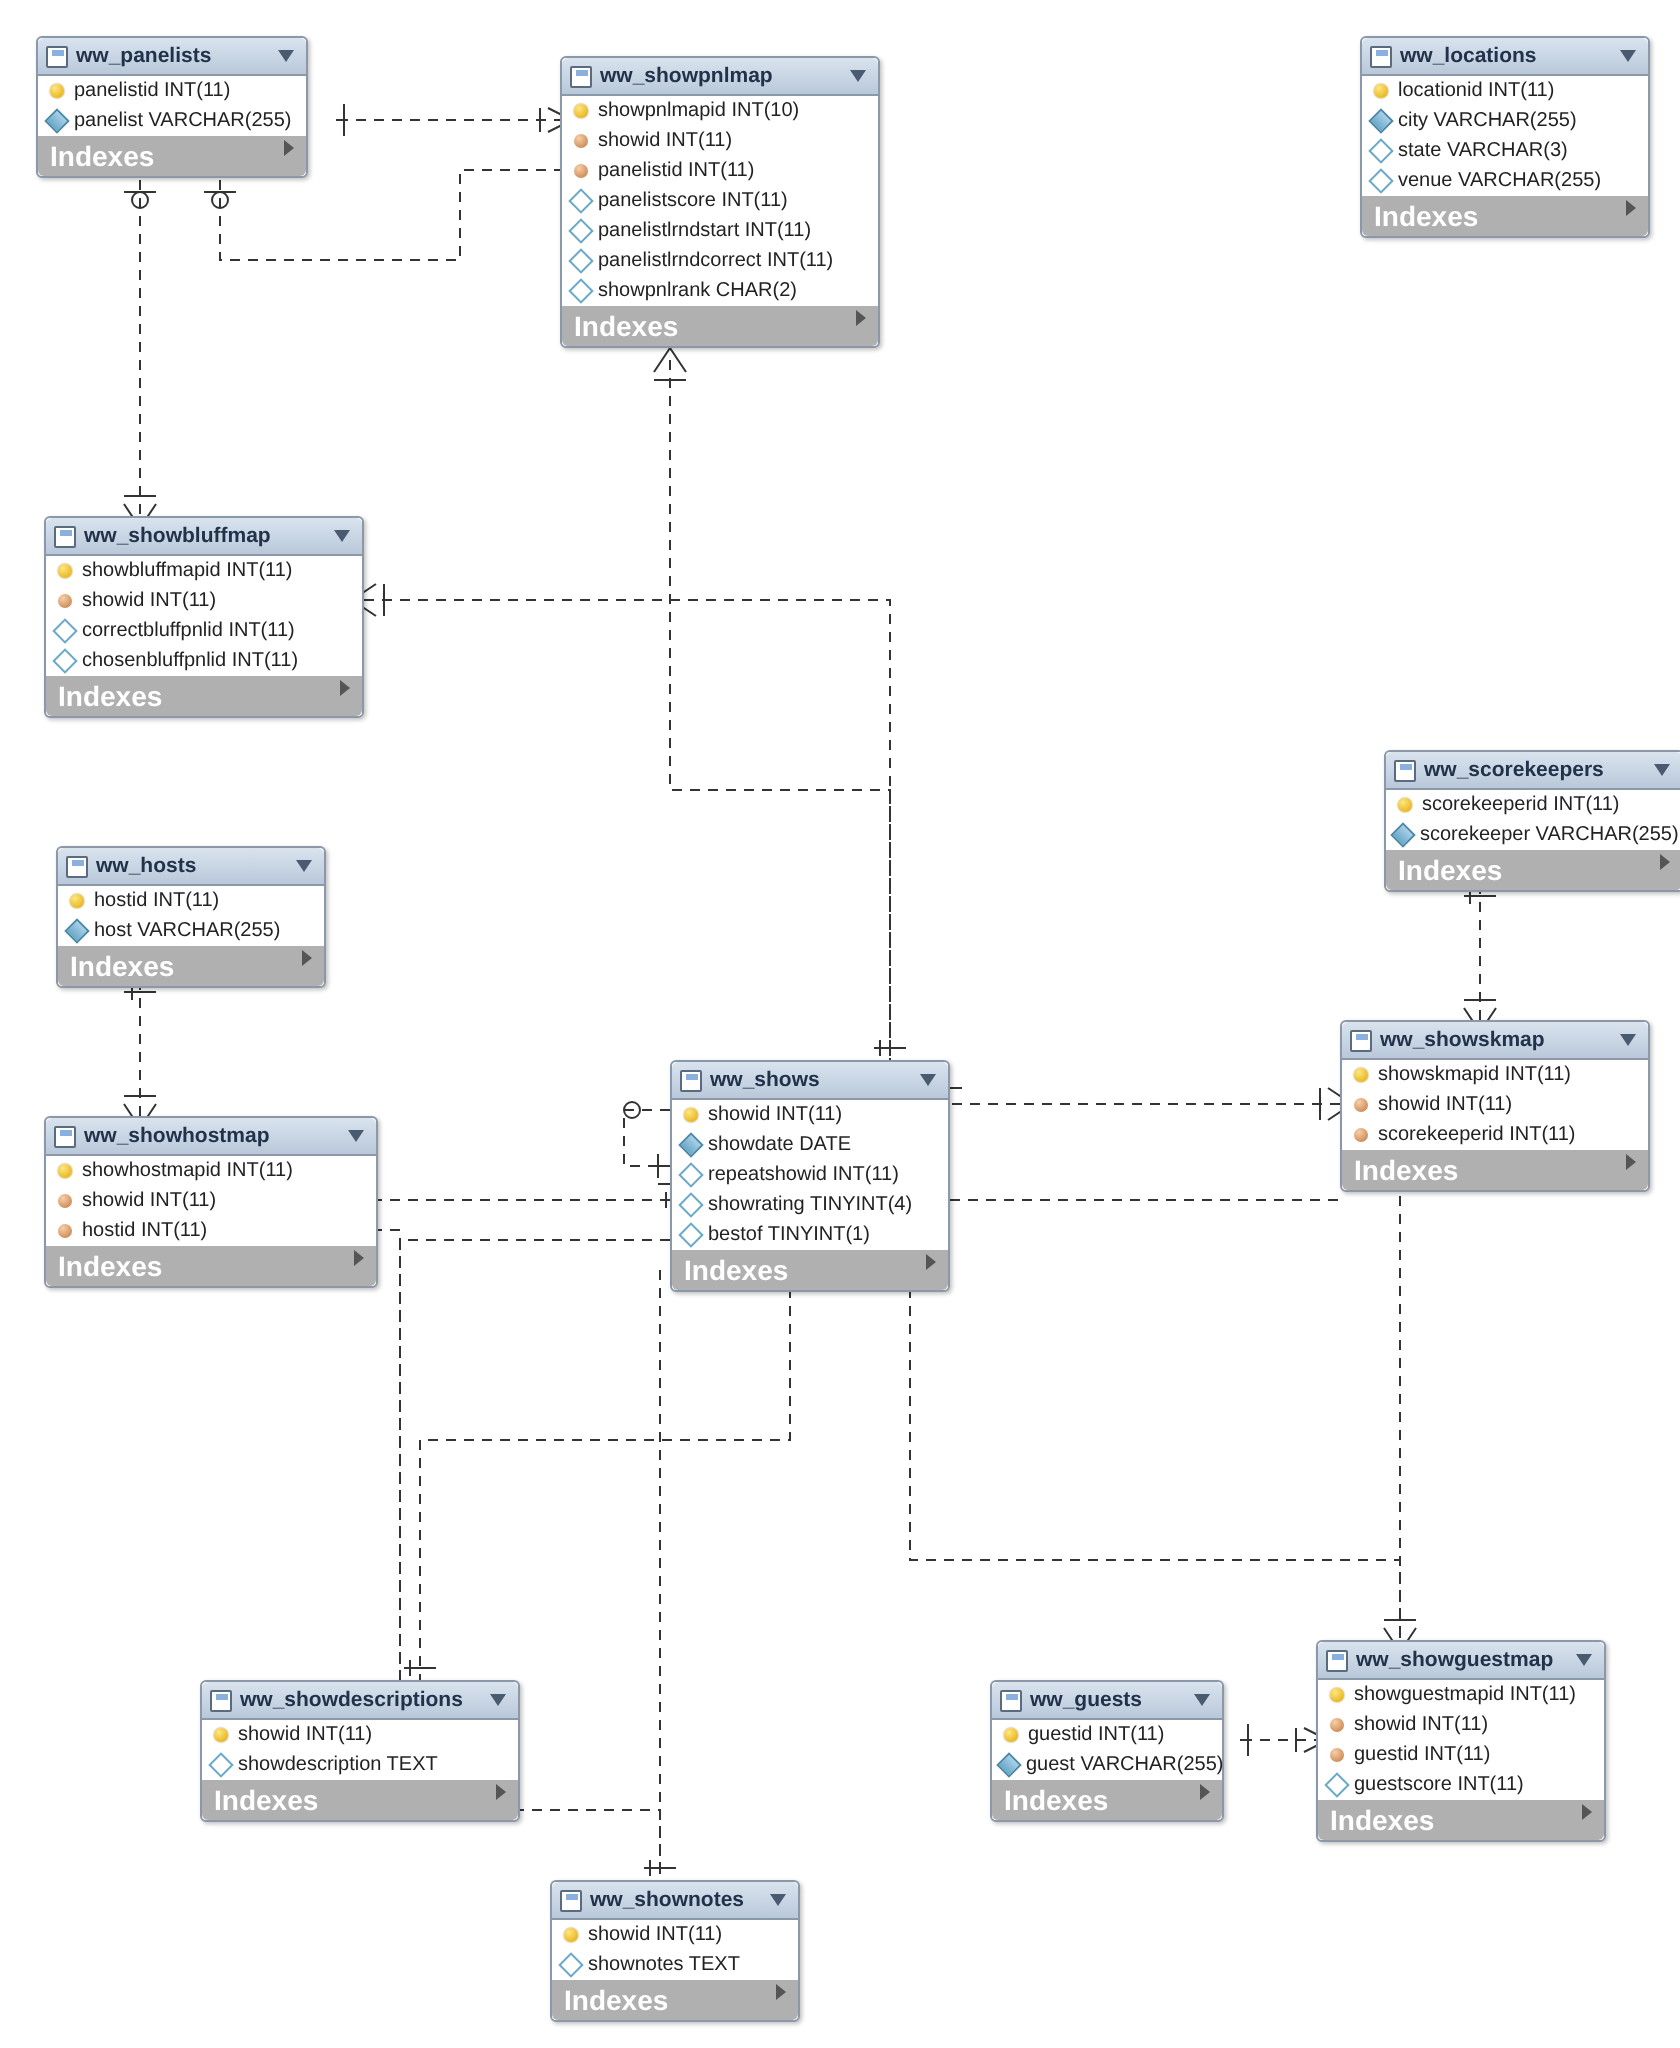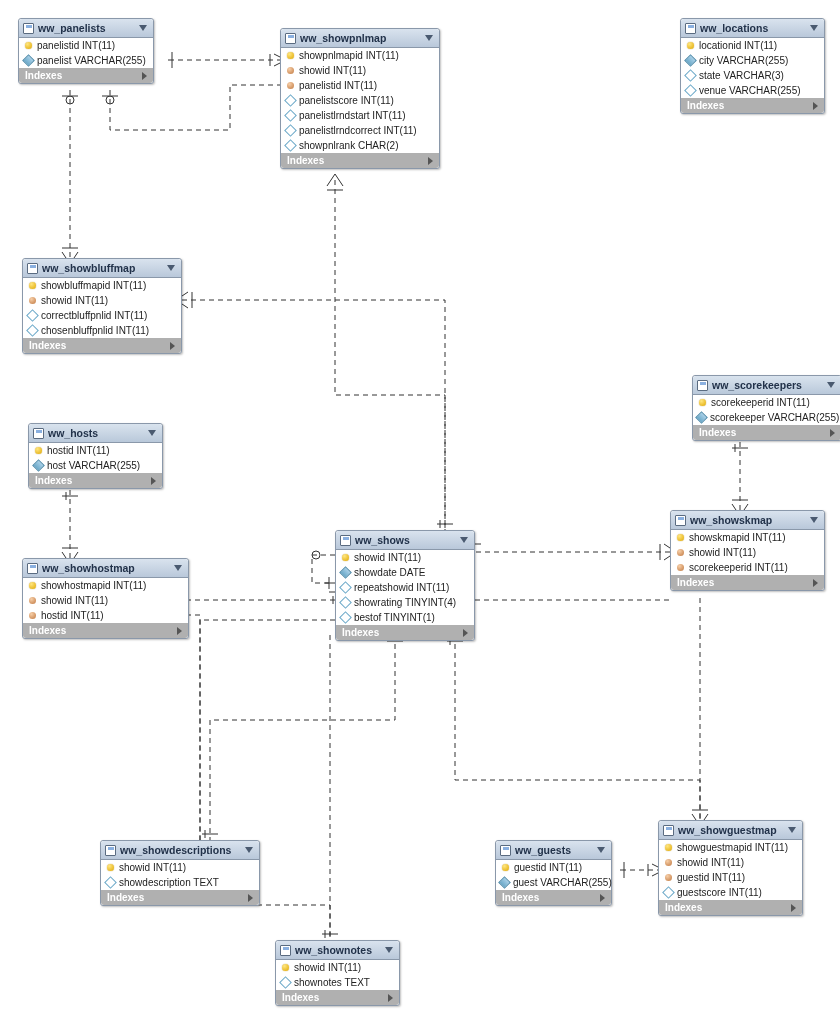--- a/index.html
+++ b/index.html
@@ -100,23 +100,23 @@
     background: linear-gradient(#a8d0e8,#6aa8c8);
     border:1px solid #4a88a8;
   }
   .indexes {
     background: #b0b0b0;
     color: #fff;
     font-weight: bold;
     padding: 2px 6px;
     display:flex;
     justify-content: space-between;
-    align-items:center;
+    align-items:flex-start;
     border-radius: 0 0 3px 3px;
-    font-size:10px;
+    font-size:14px;
   }
   .indexes .rtri {
     width:0;height:0;
     border-top:4px solid transparent;
     border-bottom:4px solid transparent;
     border-left:5px solid #555;
   }
 </style>
 </head>
 <body>
@@ -209,21 +209,21 @@
     </div>
   </div>
 <div class="table" id="t-showpnlmap" style="left: 280px; top: 28px; width: 160px;">
     <div class="thead">
       <div class="ticon"></div>
       <span class="tname">ww_showpnlmap</span>
       <div class="tri"></div>
     </div>
     <div class="row">
       <div class="pk key"></div>
-      <span>showpnlmapid INT(11)</span>
+      <span>showpnlmapid INT(10)</span>
     </div>
     <div class="row">
       <div class="pk idx"></div>
       <span>showid INT(11)</span>
     </div>
     <div class="row">
       <div class="pk idx"></div>
       <span>panelistid INT(11)</span>
     </div>
     <div class="row">

